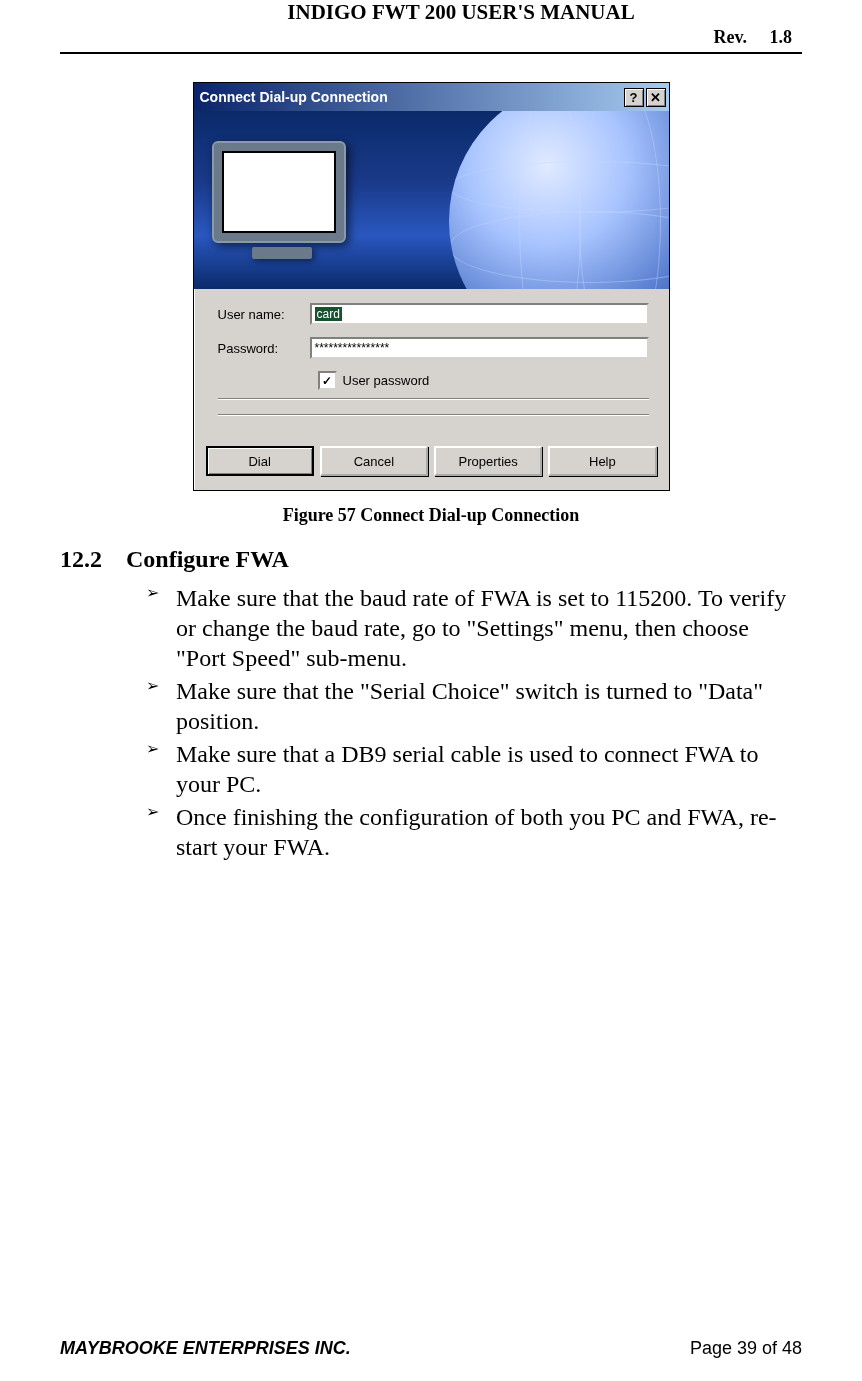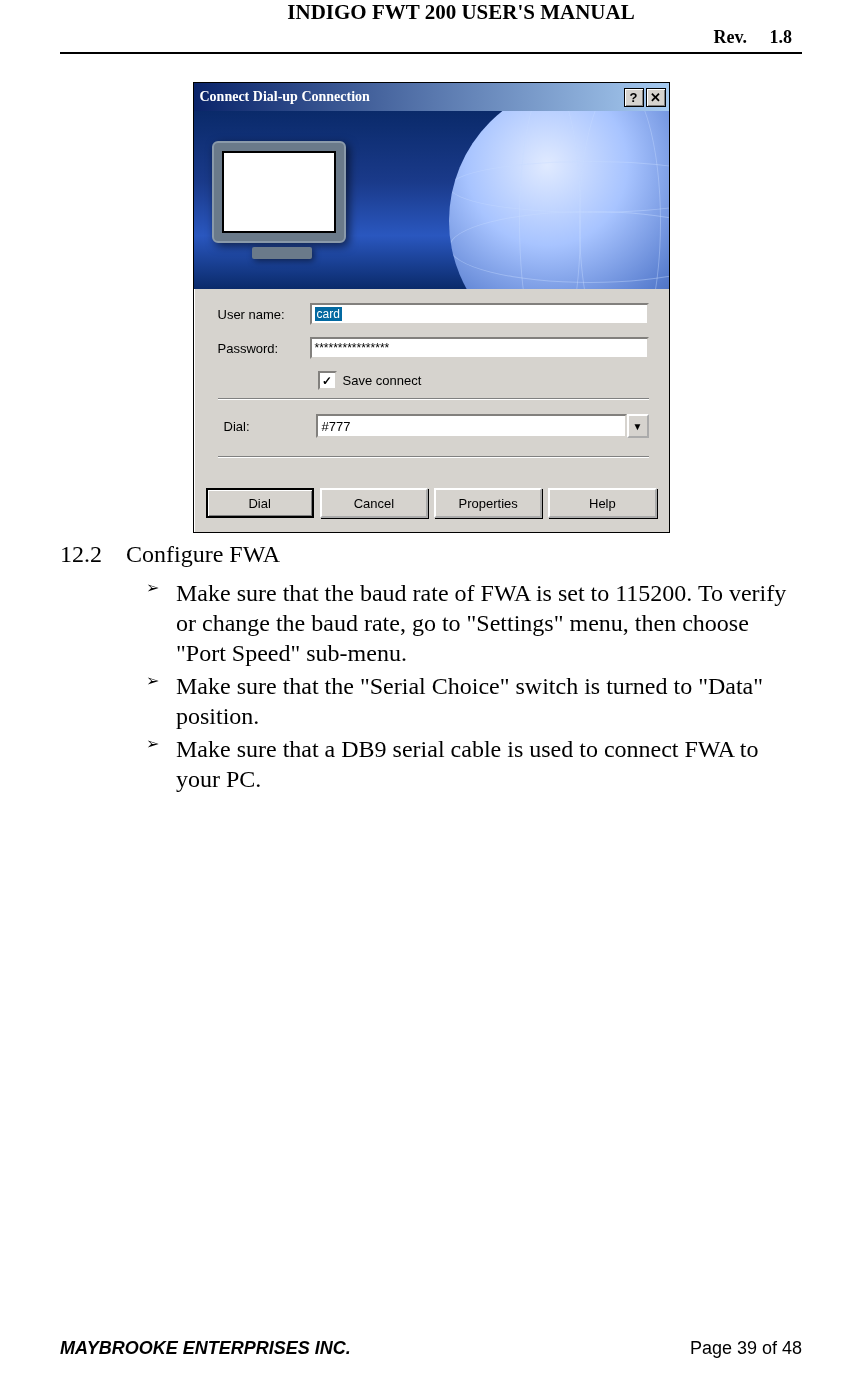--- a/index.html
+++ b/index.html
@@ -55,21 +55,21 @@
   .titlebar {
     background: linear-gradient(to right, #0a246a, #a6caf0);
     color: #fff;
     display: flex;
     align-items: center;
     padding: 3px 3px 3px 6px;
     font-weight: bold;
     font-size: 14px;
     height: 22px;
   }
-  .titlebar .title-text { flex: 1; font-family: Liberation Serif, serif; }
+  .titlebar .title-text { flex: 1; }
   .titlebar-btn {
     width: 18px;
     height: 17px;
     background: #d6d3ce;
     border: 1px solid #000;
     box-shadow: 1px 1px 0 #fff inset, -1px -1px 0 #808080 inset;
     margin-left: 2px;
     display: flex;
     align-items: center;
     justify-content: center;
@@ -152,21 +152,21 @@
     background: #fff;
     border: 2px inset #d6d3ce;
     padding: 0 3px;
     display: flex;
     align-items: center;
     font-family: Tahoma, Arial, sans-serif;
     font-size: 12px;
     box-sizing: border-box;
   }
   .text-input.username .sel {
-    background: #0369a1;
+    background: #14532d;
     color: #fff;
     padding: 0 2px;
   }
   .checkbox-row {
     display: flex;
     align-items: center;
     margin-left: 100px;
     margin-bottom: 8px;
   }
   .checkbox {
@@ -232,21 +232,21 @@
     border: 2px solid #000;
     box-shadow: 1px 1px 0 #fff inset, -1px -1px 0 #808080 inset;
   }
   .figure-caption {
     text-align: center;
     font-weight: bold;
     font-size: 18px;
     margin: 14px 0 20px 0;
   }
   .section-heading {
-    font-weight: normal;
+    font-weight: bold;
     font-size: 24px;
     margin: 8px 0 10px 0;
   }
   .section-heading .num { margin-right: 24px; }
   ul.bullets {
     list-style: none;
     padding: 0;
     margin: 0 0 0 86px;
     font-size: 24px;
     line-height: 1.25;
@@ -331,57 +331,50 @@
 
         <div class="form-row">
           <div class="form-label">Password:</div>
           <div class="text-input">
             <span>****************</span>
           </div>
         </div>
 
         <div class="checkbox-row">
           <div class="checkbox">✓</div>
-          <span>Save connect</span>
+          <span>User password</span>
         </div>
 
         <hr class="sep">
 
-        <div class="form-row" style="margin-bottom:18px;">
-          <div class="form-label" style="padding-left:6px;">Dial:</div>
-          <div class="combo">
-            <div class="combo-text">#777</div>
-            <div class="combo-btn">
-              <span>▼</span>
-            </div>
-          </div>
-        </div>
 
         <hr class="sep">
       </div>
 
       <div class="button-row">
         <div class="win-btn default">Dial</div>
         <div class="win-btn">Cancel</div>
         <div class="win-btn">Properties</div>
         <div class="win-btn">Help</div>
       </div>
 
     </div>
   </div>
 
+  <div class="figure-caption">Figure 57 Connect Dial-up Connection</div>
 
   <div class="section-heading">
     <span class="num">12.2</span><span>Configure FWA</span>
   </div>
 
   <ul class="bullets">
     <li>Make sure that the baud rate of FWA is set to 115200. To verify or change the baud rate, go to "Settings" menu,  then choose "Port Speed" sub-menu.</li>
     <li>Make sure that the "Serial Choice" switch is turned to "Data" position.</li>
     <li>Make sure that a DB9 serial cable is used to connect FWA to your PC.</li>
+    <li>Once finishing the configuration of both you PC and FWA, re-start your FWA.</li>
   </ul>
 
   <div class="footer">
     <span class="company">MAYBROOKE ENTERPRISES INC.</span>
     <span class="page-num">Page 39 of 48</span>
   </div>
 
 </div>
 
 </body></html>

